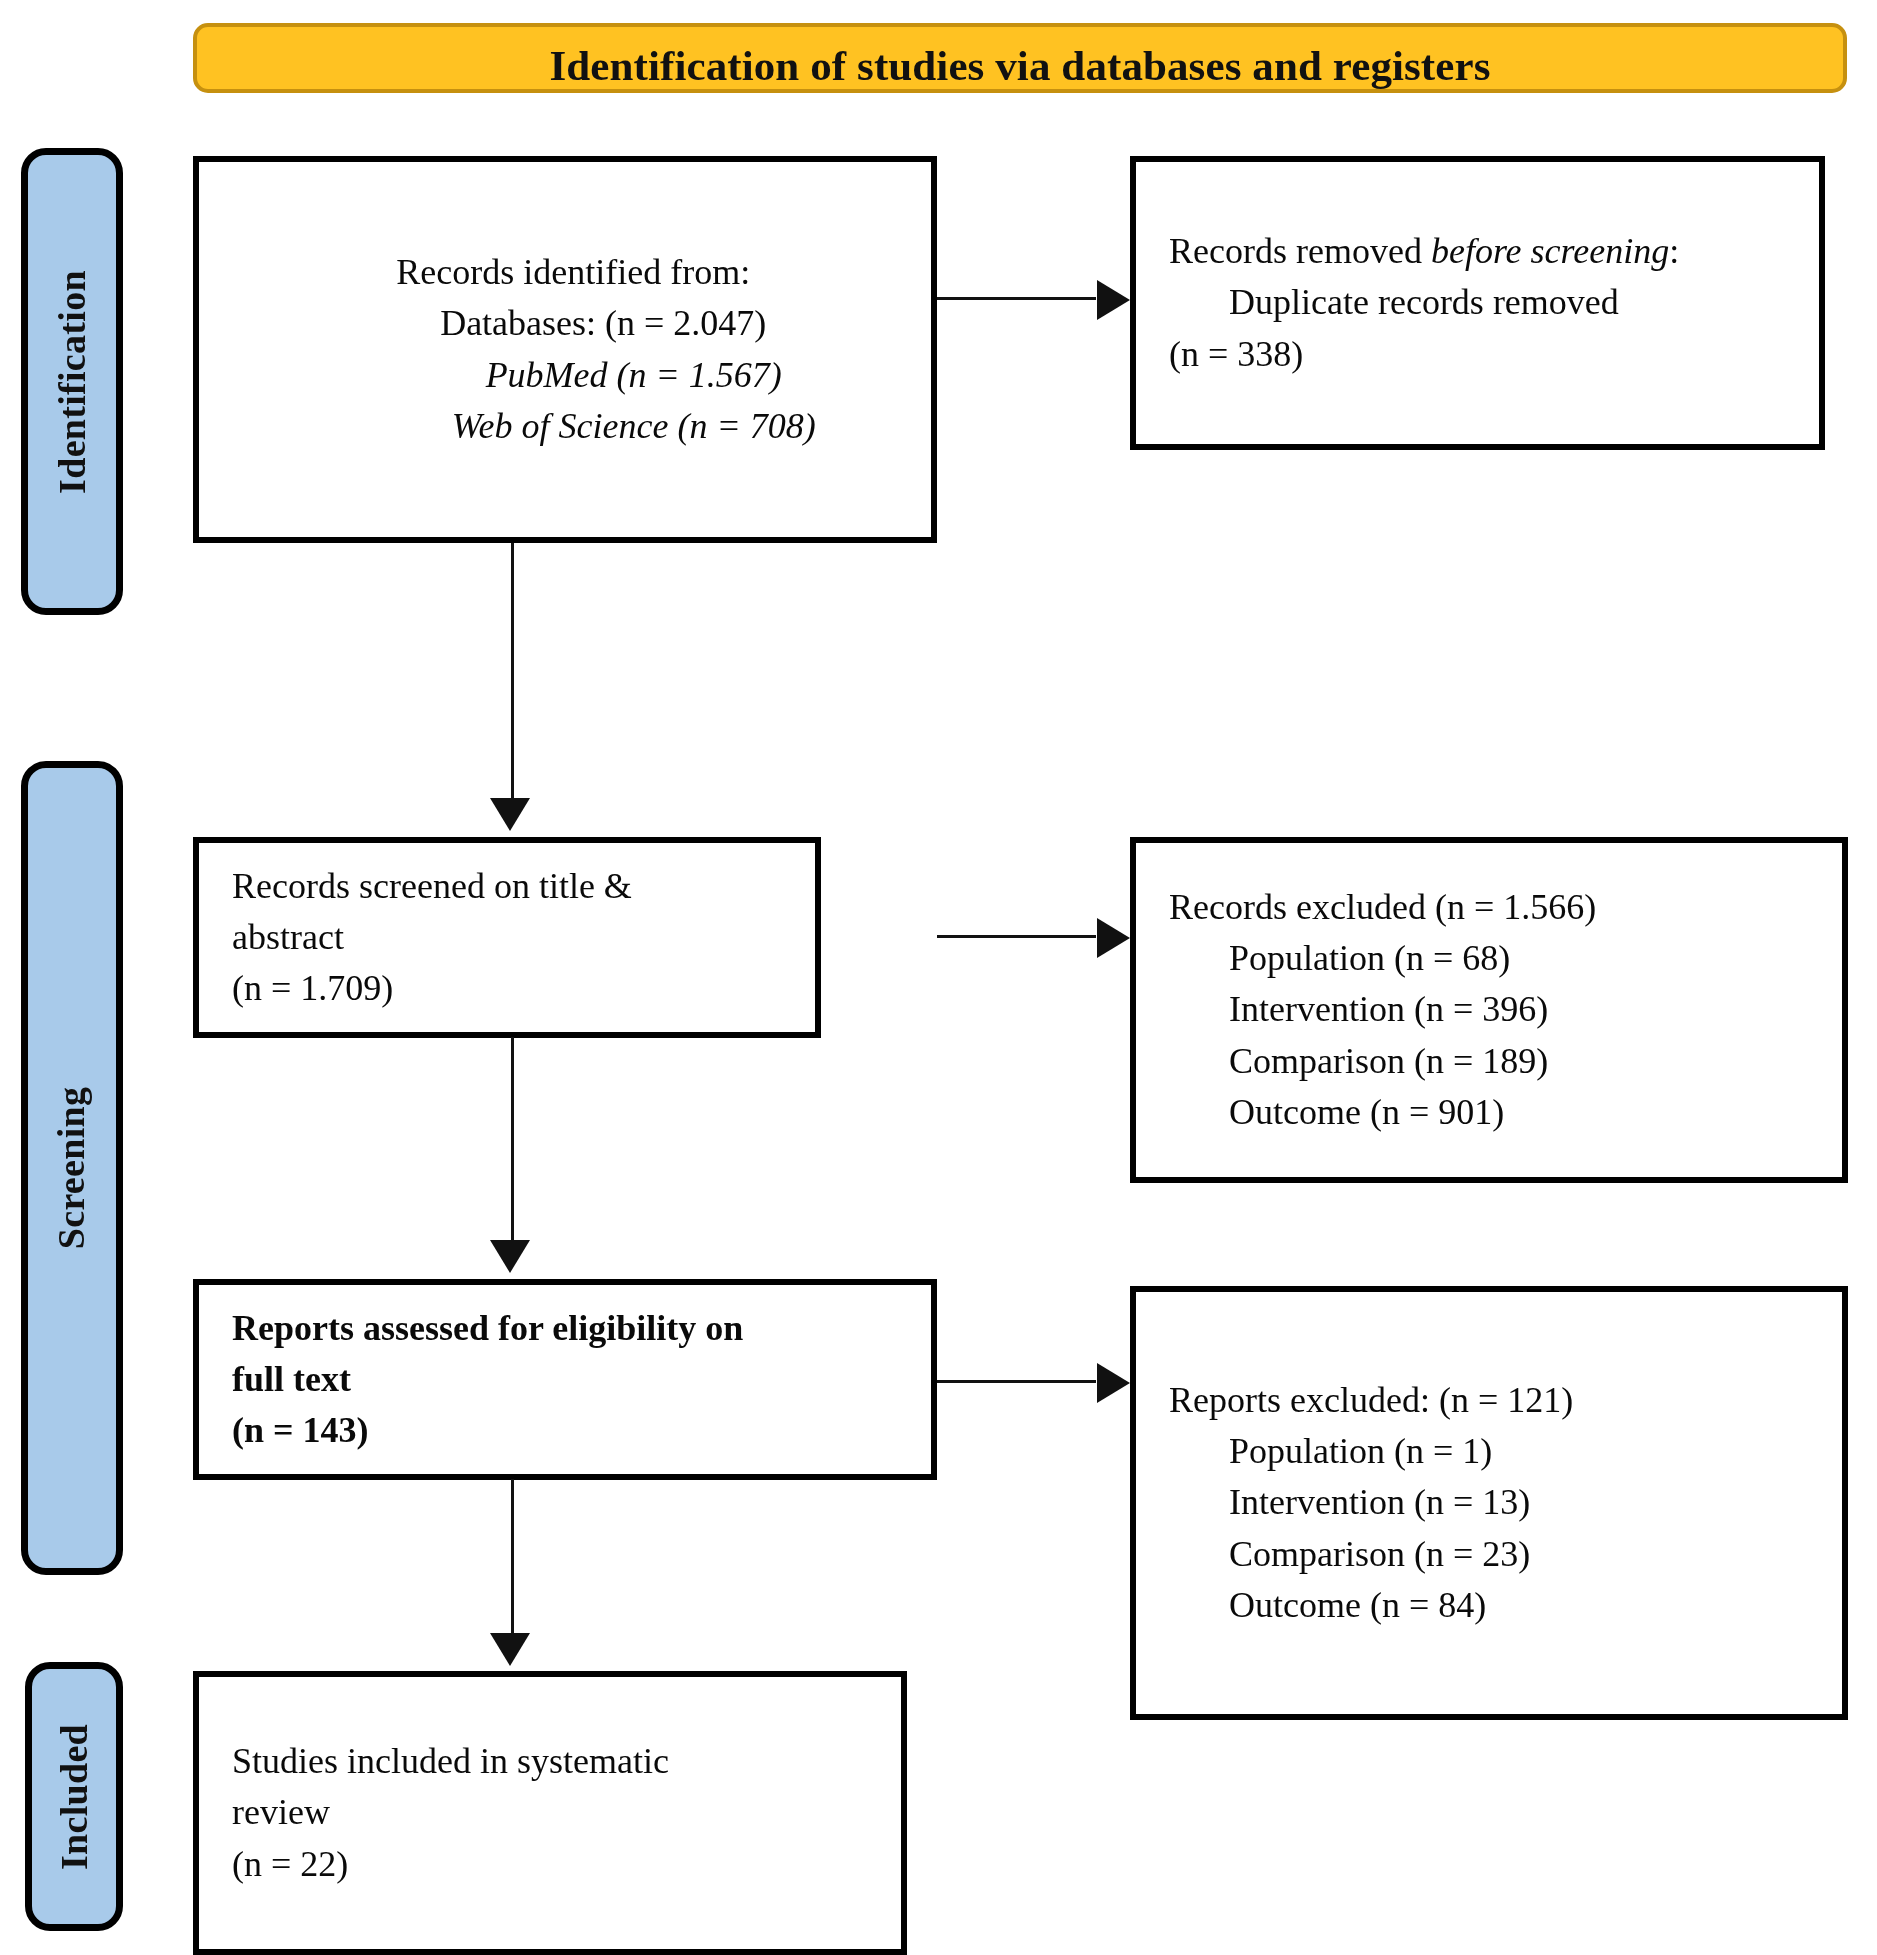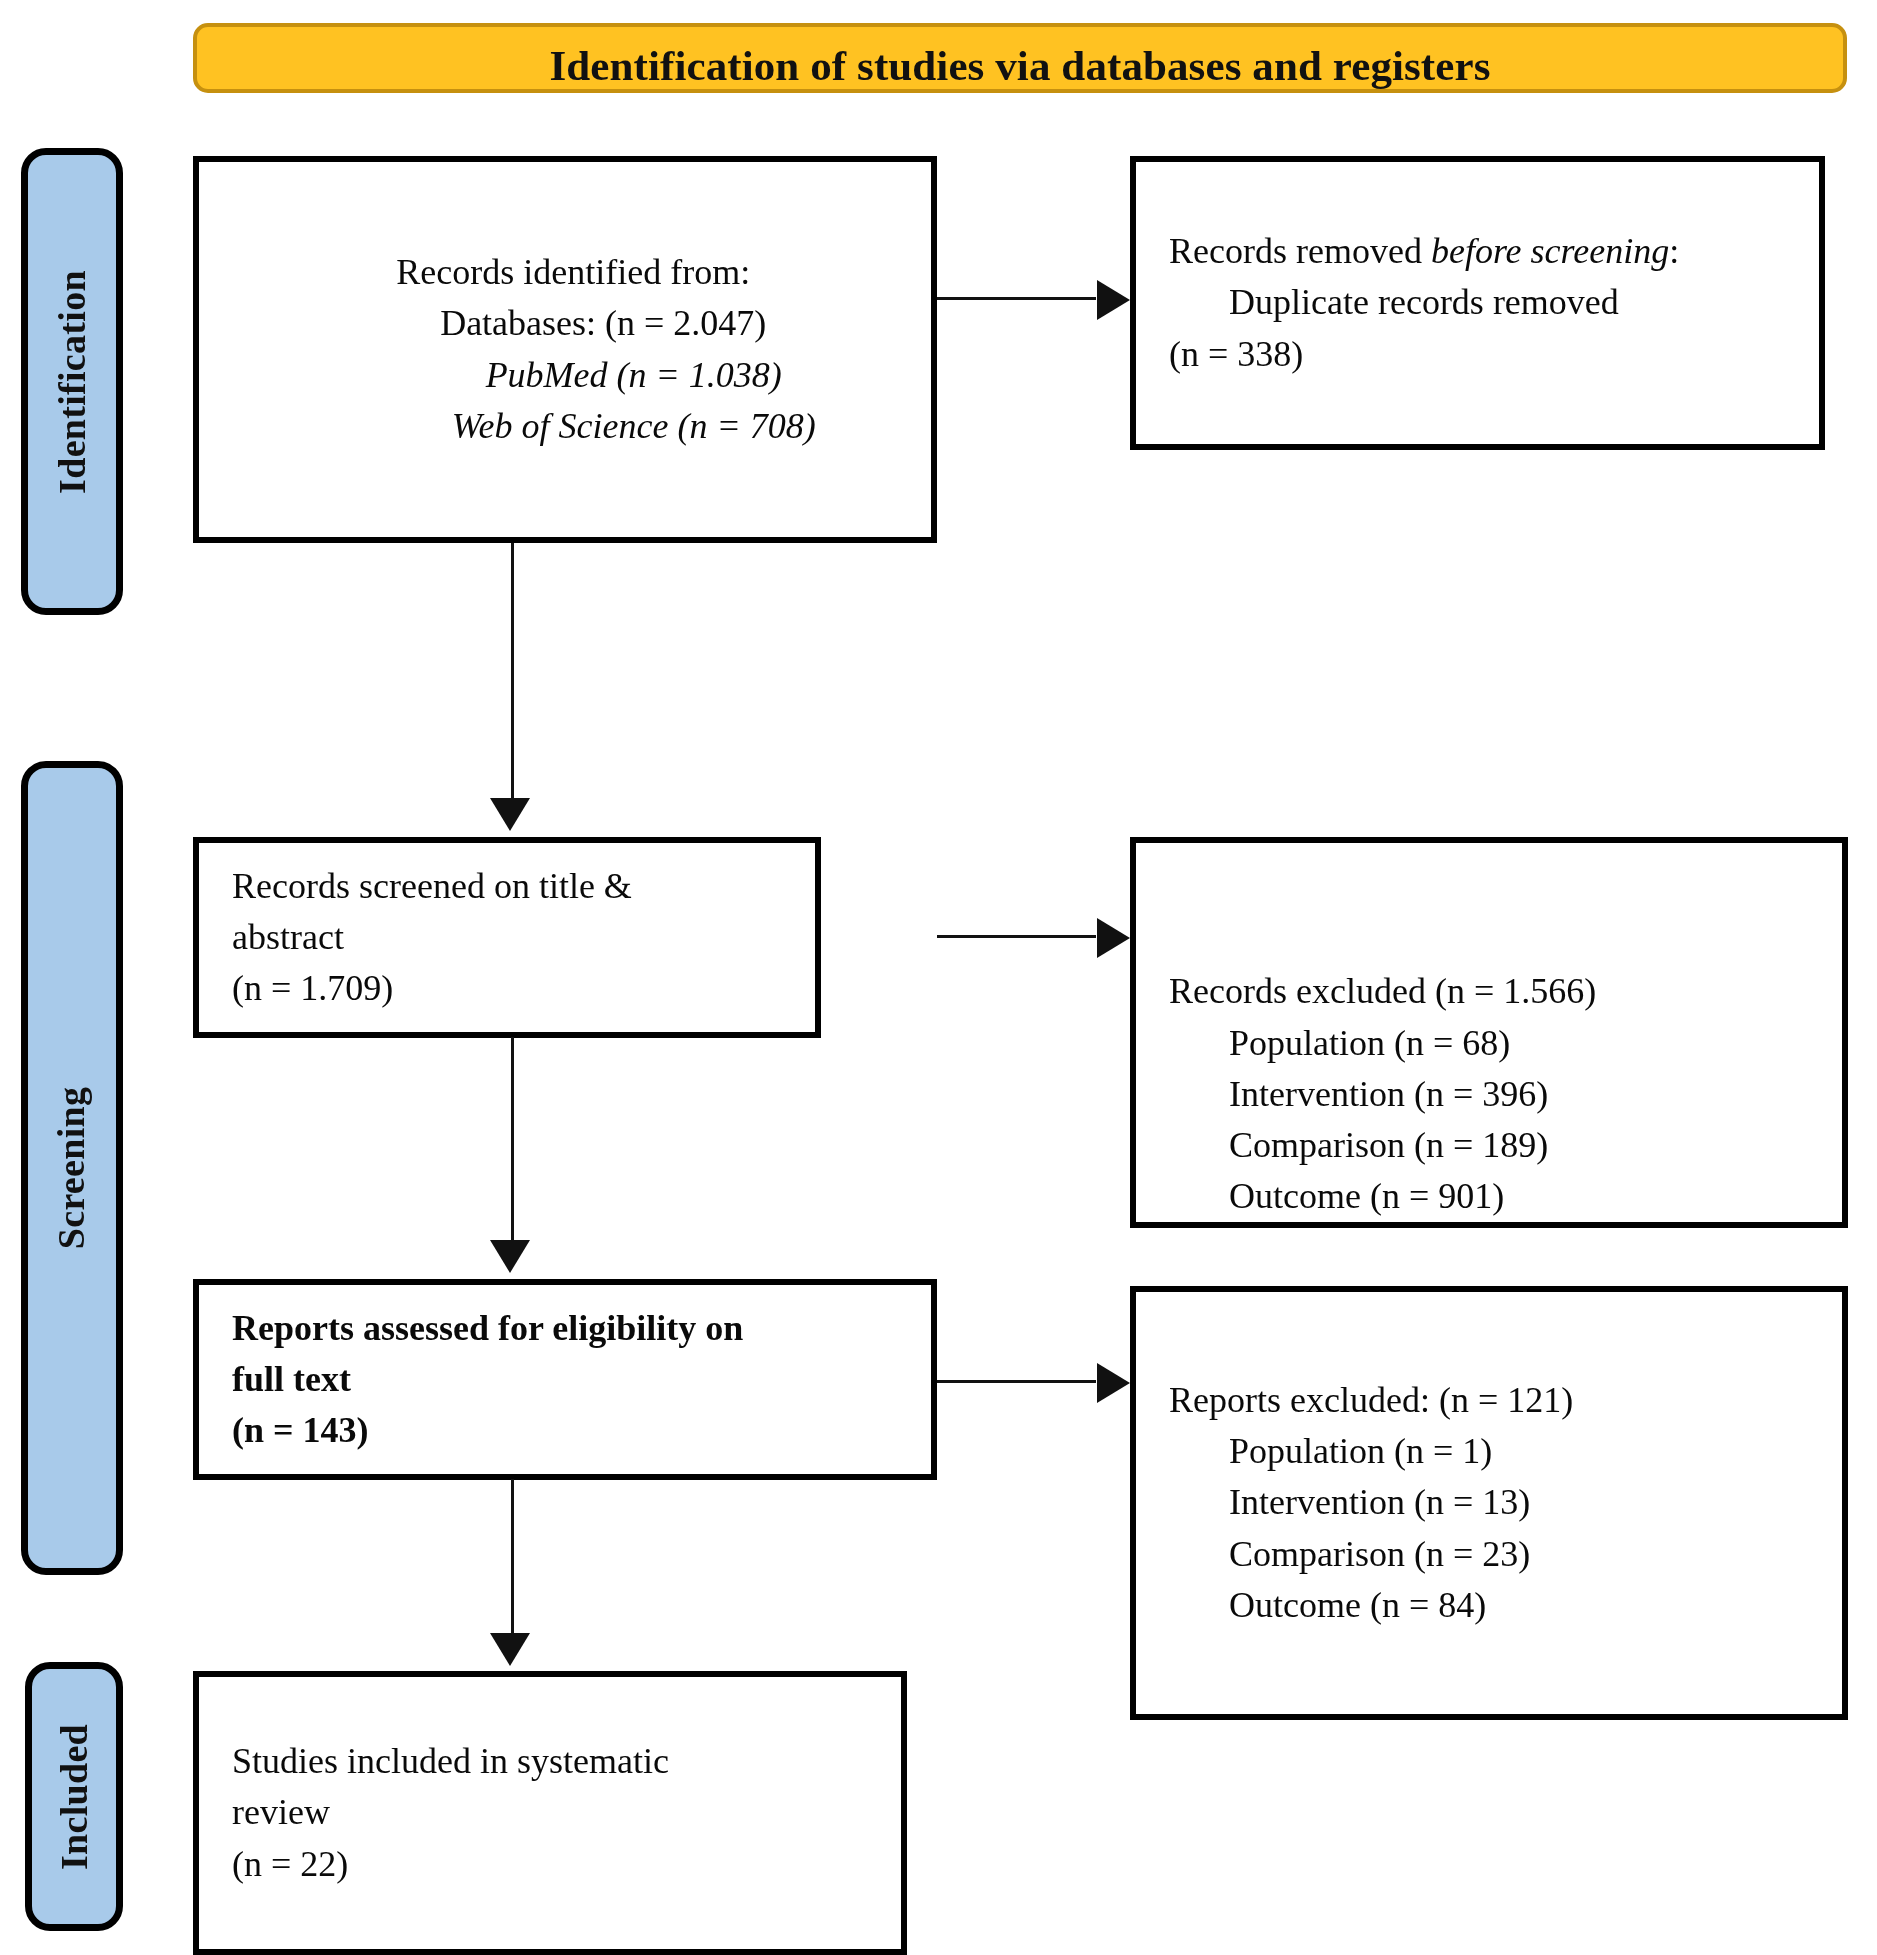--- a/index.html
+++ b/index.html
@@ -91,21 +91,21 @@
   .node-box .inner {
     padding-left: 33px;
     padding-right: 16.5px;
   }
   .node-box .line em.it { font-style: italic; }
 
   
   .box-identified   { left: 193px;  top: 156px;  width: 744px; height: 387px; text-align: center; }
   .box-removed      { left: 1130px; top: 156px;  width: 695px; height: 294px; }
   .box-screened     { left: 193px;  top: 837px; width: 628px; height: 201px; }
-  .box-rec-excluded { left: 1130px; top: 837px; width: 718px; height: 391px; justify-content: flex-end; }
+  .box-rec-excluded { left: 1130px; top: 837px; width: 718px; height: 346px; }
   .box-assessed     { left: 193px;  top: 1279px; width: 744px; height: 201px; font-weight: bold; }
   .box-rep-excluded { left: 1130px; top: 1286px; width: 718px; height: 434px; }
   .box-included     { left: 193px;  top: 1671px; width: 714px; height: 284px; }
 
   
   .conn {
     position: absolute;
     background: #111111;
   }
   .conn-v { width: 3.4px; }
@@ -162,21 +162,21 @@
     <span class="stage-text">Screening</span>
   </div>
   <div class="stage-label stage-included">
     <span class="stage-text">Included</span>
   </div>
 
   <div class="node-box box-identified">
     <div class="inner">
       <div class="line">Records identified from:</div>
       <div class="line indent-1">Databases: (n = 2.047)</div>
-      <div class="line indent-2 em">PubMed (n = 1.038)</div>
+      <div class="line indent-2 em">PubMed (n = 1.567)</div>
       <div class="line indent-2 em">Web of Science (n = 708)</div>
     </div>
   </div>
 
   <div class="node-box box-removed">
     <div class="inner">
       <div class="line"><span>Records removed </span><em class="it">before screening</em><span>:</span></div>
       <div class="line indent-1">Duplicate records removed</div>
       <div class="line">(n = 338)</div>
     </div>

